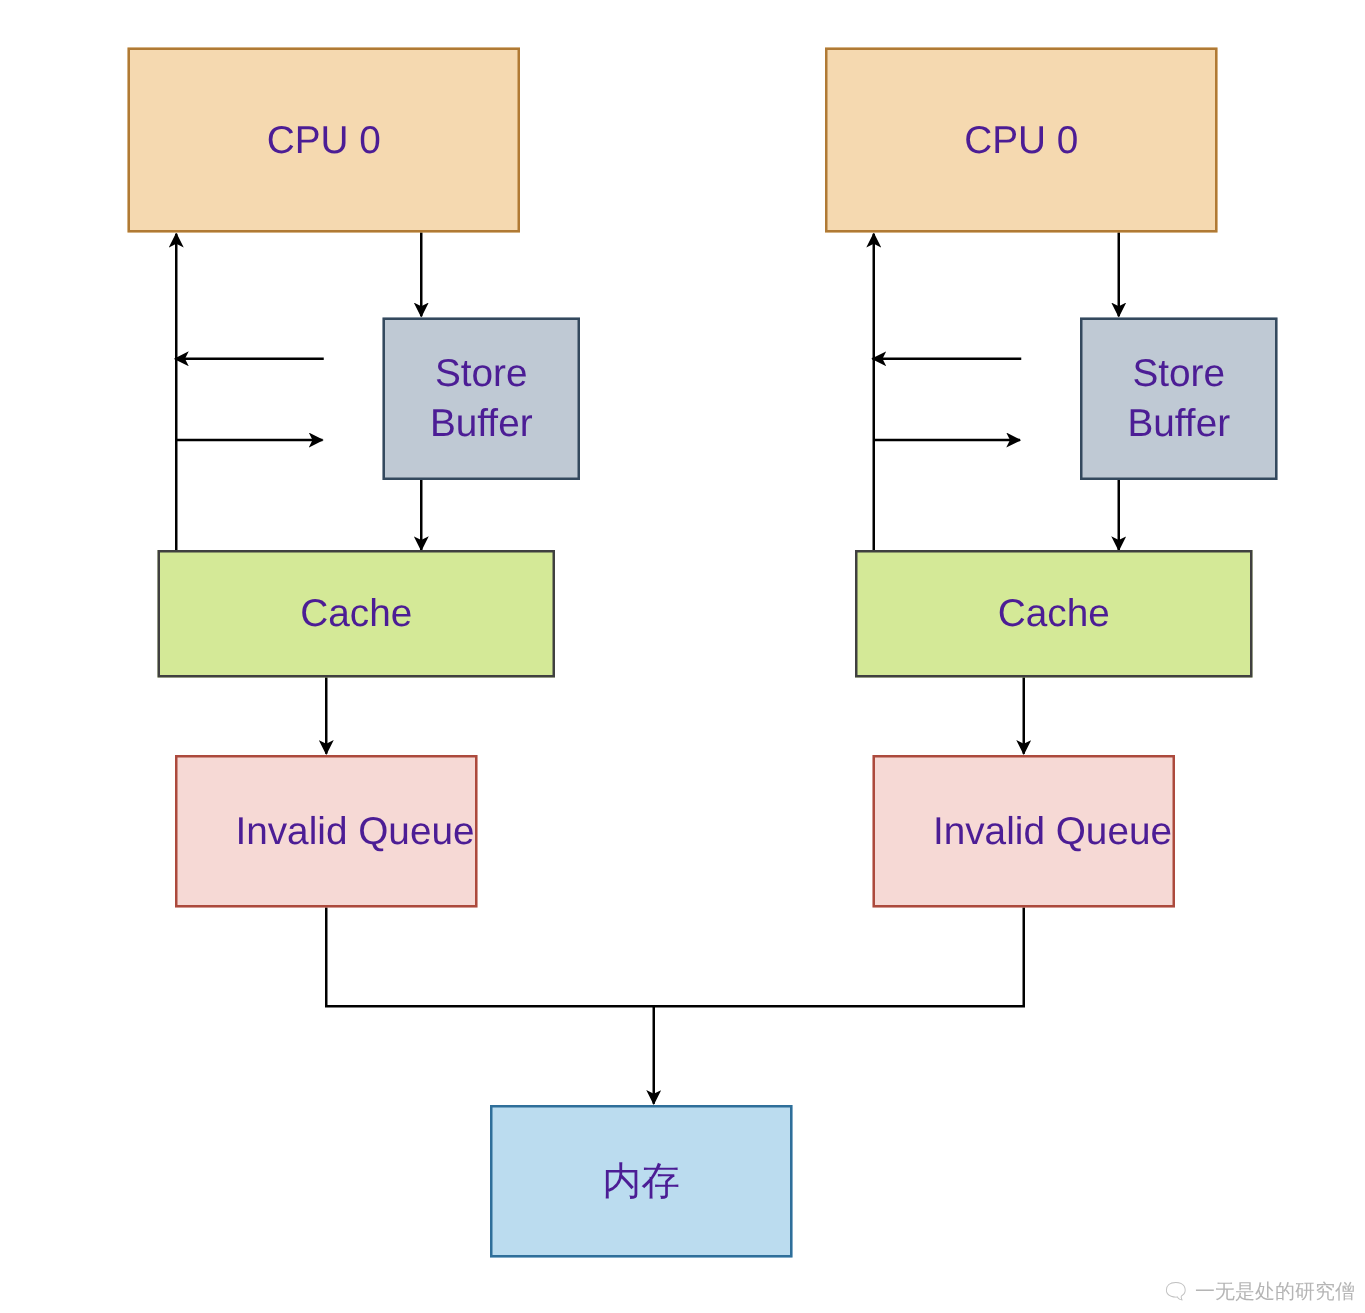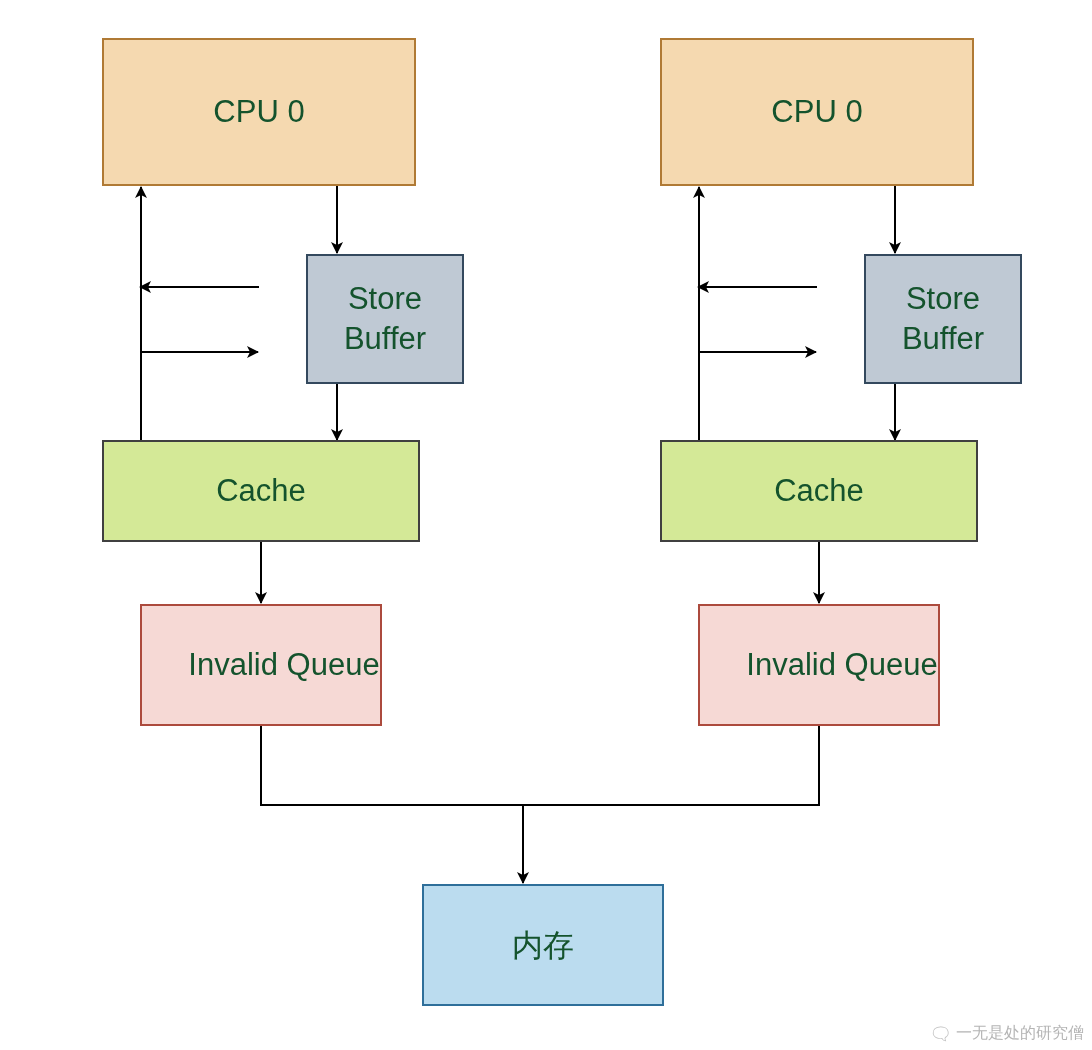--- a/index.html
+++ b/index.html
@@ -1,24 +1,24 @@
 <!DOCTYPE html>
 <html><head>
   <meta charset="utf-8">
   <style>
     html, body { margin: 0; padding: 0; background: #ffffff; }
     body { width: 1092px; height: 1050px; position: relative; overflow: hidden;
            font-family: "Liberation Sans", "DejaVu Sans", sans-serif; }
     svg#diagram { position: absolute; left: 0; top: 0; }
     .box { position: absolute; box-sizing: border-box; display: flex;
            align-items: center; justify-content: center; text-align: center;
-           color: #14532d; font-size: 31px; line-height: 40px; }
+           color: #4c1d95; font-size: 31px; line-height: 40px; }
     .cpu { background: #f5d9b0; border: 2px solid #b07a35; }
     .sb  { background: #bfc9d4; border: 2px solid #34495e; margin-left: 48px; }
-    .cache { background: #d4e997; border: 2px solid #404040; }
+    .cache { background: #d4e997; border: 2px solid #404040; margin-left: 24px; }
     .iq { background: #f6d9d5; border: 2px solid #ac4a3d; padding-left: 46px; }
     .mem { background: #bbdcef; border: 2px solid #2f6f9a; font-family: "DejaVu Sans", sans-serif; }
     .watermark { position: absolute; right: 8px; bottom: 6px; color: #b5b5b5;
                  font-size: 16px; font-family: "DejaVu Sans", sans-serif; display: flex; align-items: center; gap: 4px; }
     .wm-icon { font-size: 18px; color: #c0c0c0; }
   </style>
 </head>
 <body>
 
 <svg id="diagram" width="1092" height="1050">
@@ -69,20 +69,20 @@
   <span style="white-space:pre-line;">Store
 Buffer</span>
 </div>
 <div class="box cache" style="left:660px; top:440px; width:318px; height:102px;">
   <span>Cache</span>
 </div>
 <div class="box iq" style="left:698px; top:604px; width:242px; height:122px;">
   <span>Invalid Queue</span>
 </div>
 
-<div class="box mem" style="left:422px; top:884px; width:242px; height:122px;">
+<div class="box mem" style="left:392px; top:884px; width:242px; height:122px;">
   <span>内存</span>
 </div>
 
 <div class="watermark">
   <span class="wm-icon">🗨</span>
   <span>一无是处的研究僧</span>
 </div>
 
 </body></html>

